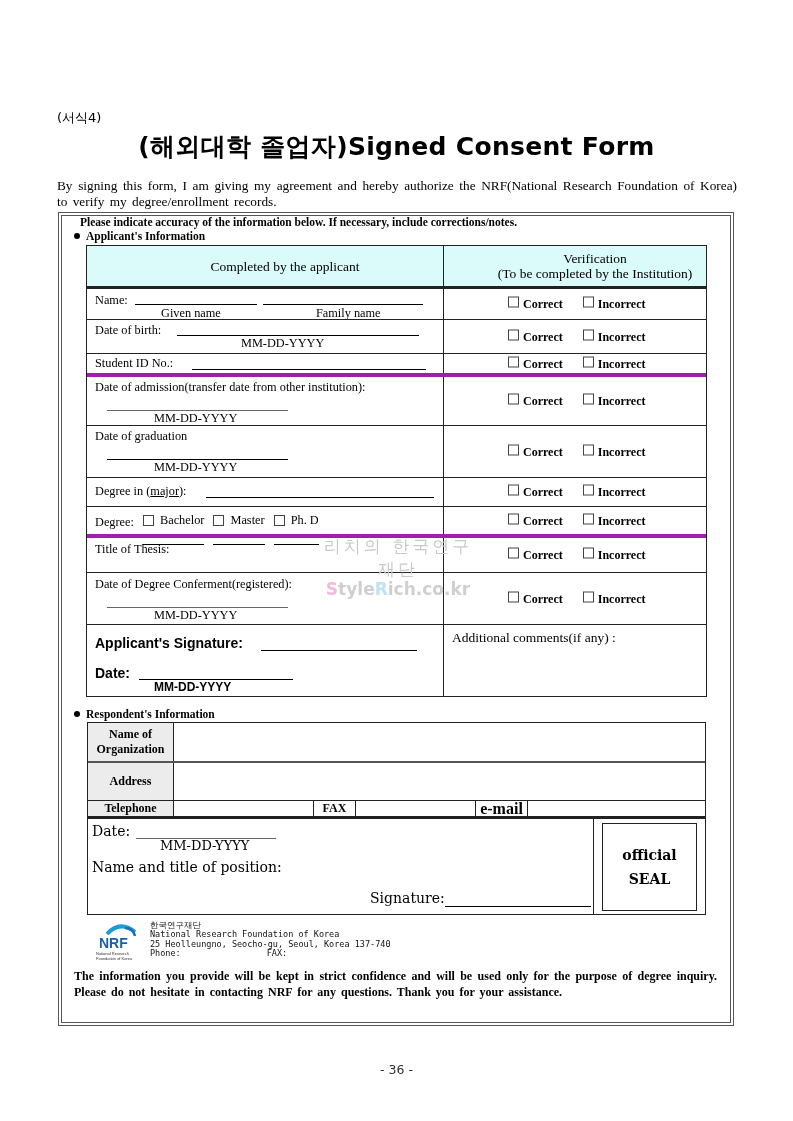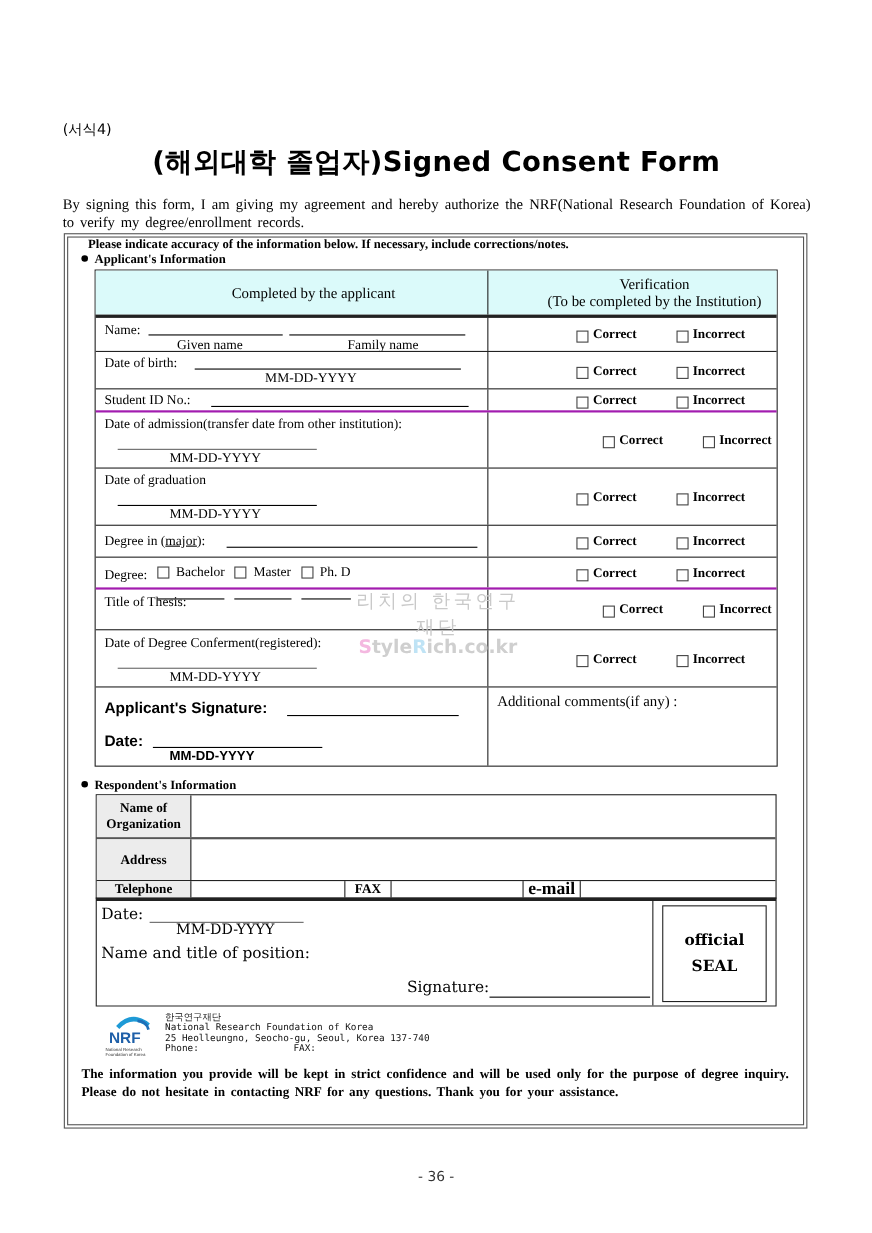--- a/index.html
+++ b/index.html
@@ -13,33 +13,33 @@
   .frame { position: absolute; left: 58px; top: 212px; width: 676px; height: 814px; border: 4px double #555; }
 
   .note { position: absolute; left: 80px; top: 216px; font-weight: bold; font-size: 11.5px; }
   .section-head { position: absolute; font-weight: bold; font-size: 11.5px; }
   .section-head .bullet { display: inline-block; width: 6px; height: 6px; border-radius: 50%; background: #000; margin-right: 6px; vertical-align: middle; position: relative; top: -1px; }
 
   
   .app-table { position: absolute; left: 86px; top: 245px; width: 621px; border: 1.5px solid #222; }
   .app-row { display: flex; border-top: 1px solid #222; position: relative; }
   .app-row.first { border-top: 3px solid #222; }
-  .app-row.thick { border-top: 2px solid #a21caf; gap: 24px; }
+  .app-row.thick { border-top: 4px solid #a21caf; }
   .app-row.header { border-top: none; background: #dbfafa; height: 40px; }
   .cell-left { width: 357px; border-right: 1px solid #222; position: relative; font-size: 12.3px; }
   .cell-right { flex: 1; position: relative; font-size: 12.3px; }
   .header .cell-left, .header .cell-right { display: flex; align-items: center; justify-content: center; text-align: center; font-size: 13.5px; line-height: 15px; padding-left: 40px; }
 
   .lbl { position: absolute; left: 8px; white-space: nowrap; }
   .uline { position: absolute; border-bottom: 1px solid #000; height: 0; }
   .uline.grey { border-bottom: 1.5px solid #666; }
   .sub { position: absolute; white-space: nowrap; font-size: 12.3px; }
 
   .verify { position: absolute; left: 64px; top: 50%; transform: translateY(-50%); display: flex; gap: 20px; font-weight: bold; font-size: 12px; white-space: nowrap; }
-  .chk { display: inline-flex; align-items: flex-end; gap: 4px; margin-left: 16px; }
+  .chk { display: inline-flex; align-items: flex-start; gap: 4px; }
   .box { display: inline-block; width: 11px; height: 11px; border: 1px solid #444; background: #fff; }
   .u { text-decoration: underline; }
 
   .degree-opts { position: absolute; left: 8px; top: 6px; white-space: nowrap; }
   .degree-opts .opt { display: inline-flex; align-items: center; gap: 6px; margin-left: 6px; border-bottom: 1px solid #000; padding-bottom: 16px; }
   .degree-opts .opt:first-of-type { margin-left: 4px; }
 
   .sig-area { font-family: "Liberation Sans", sans-serif; font-weight: bold; font-size: 14px; }
   .comments { position: absolute; left: 8px; top: 5px; font-size: 13.5px; }
 

